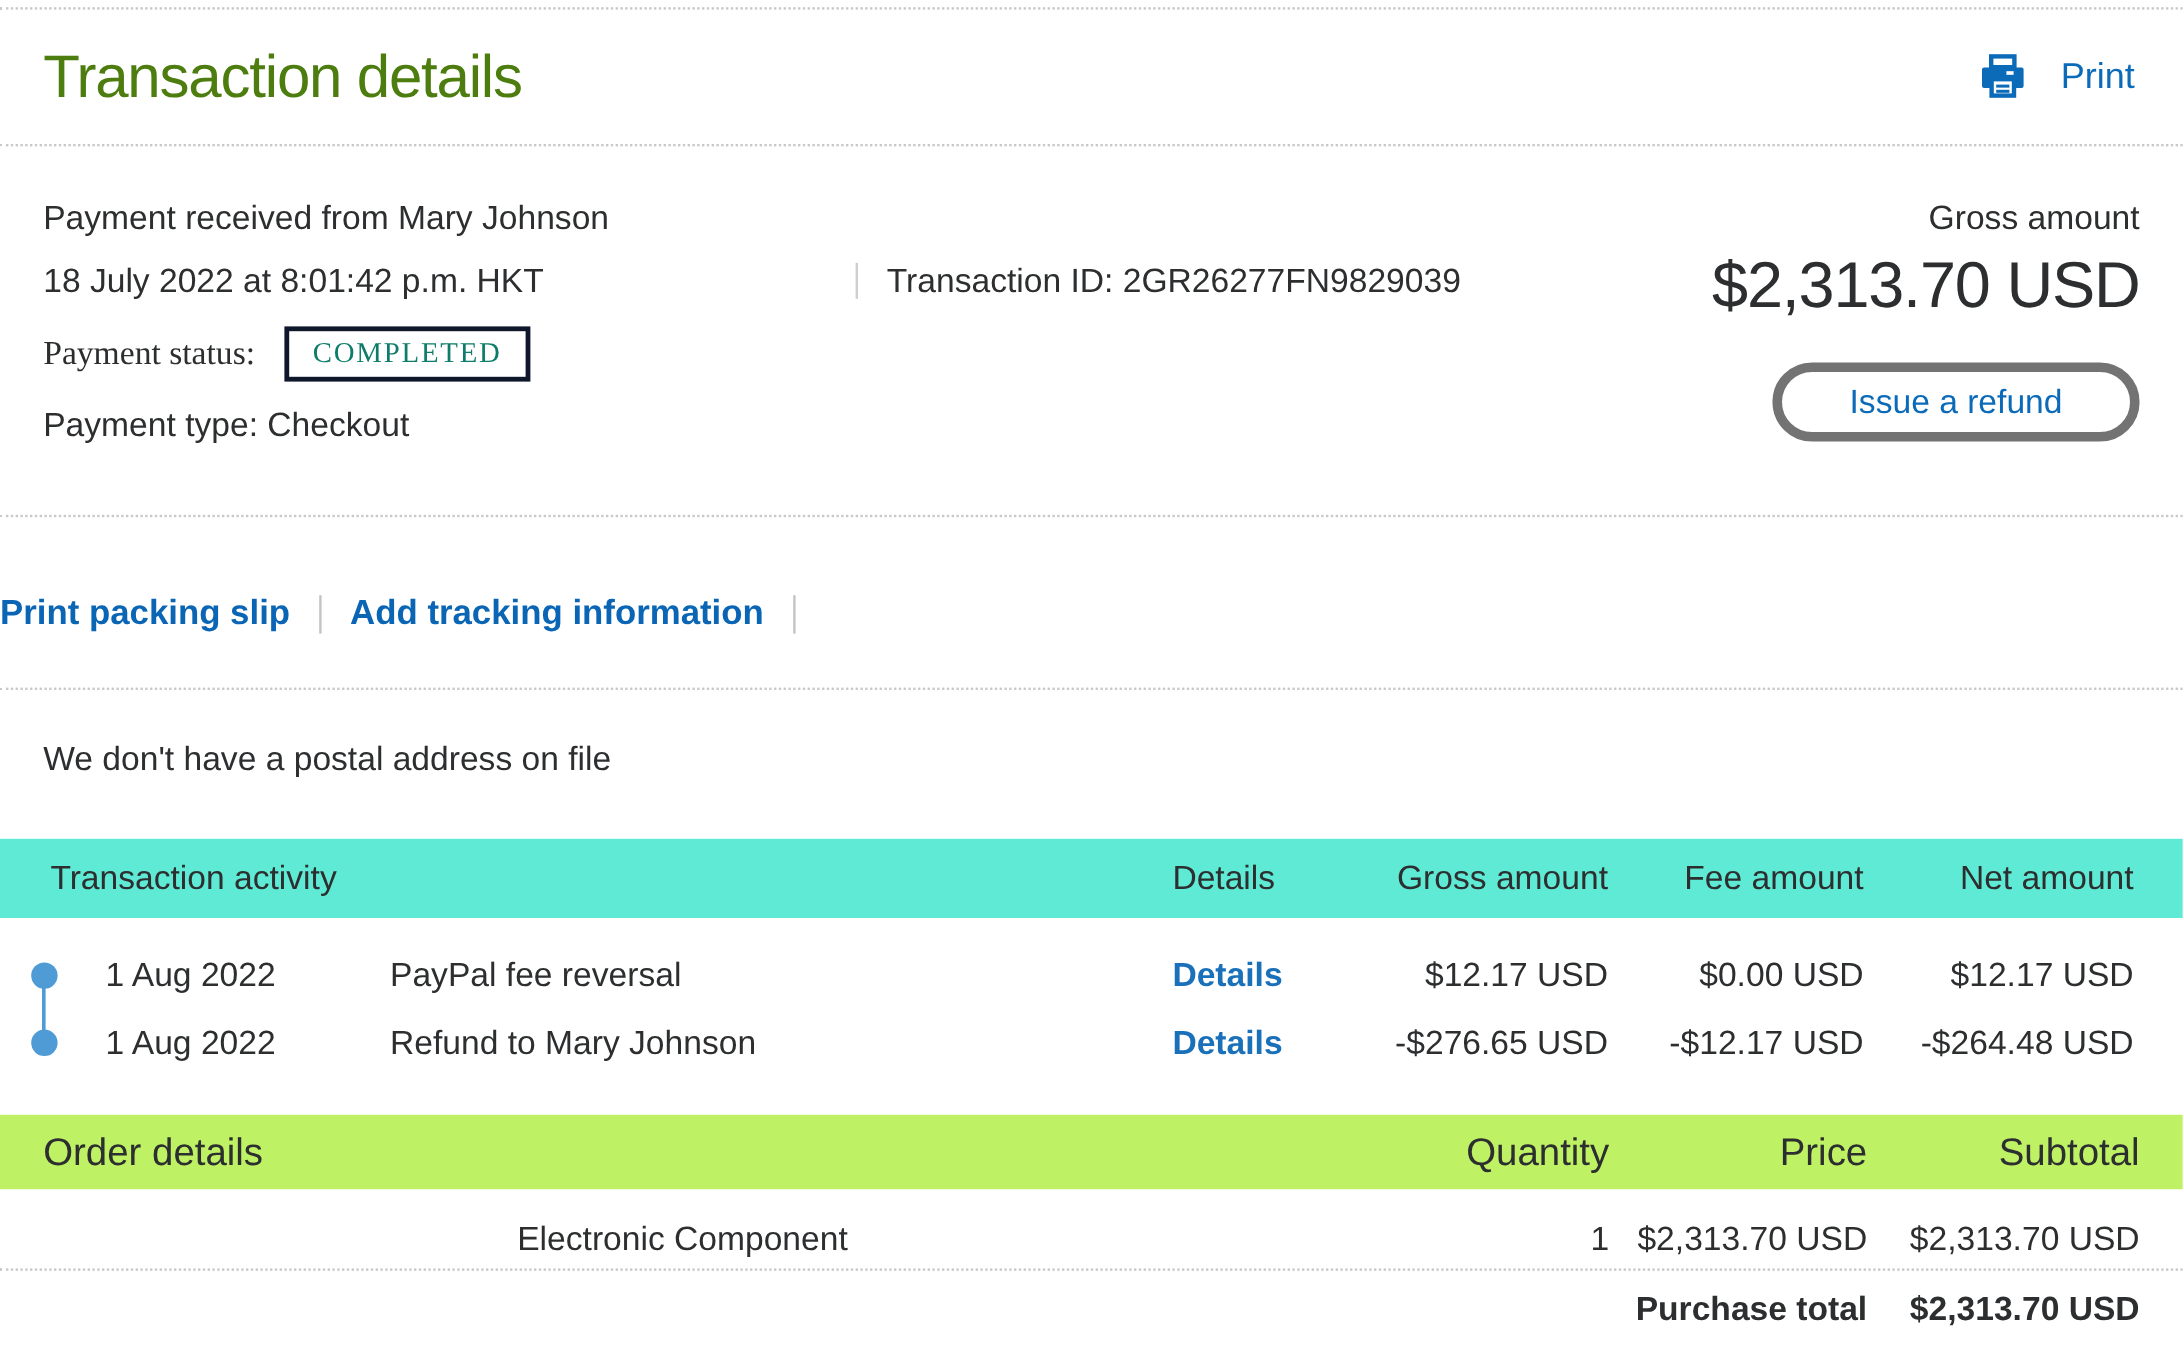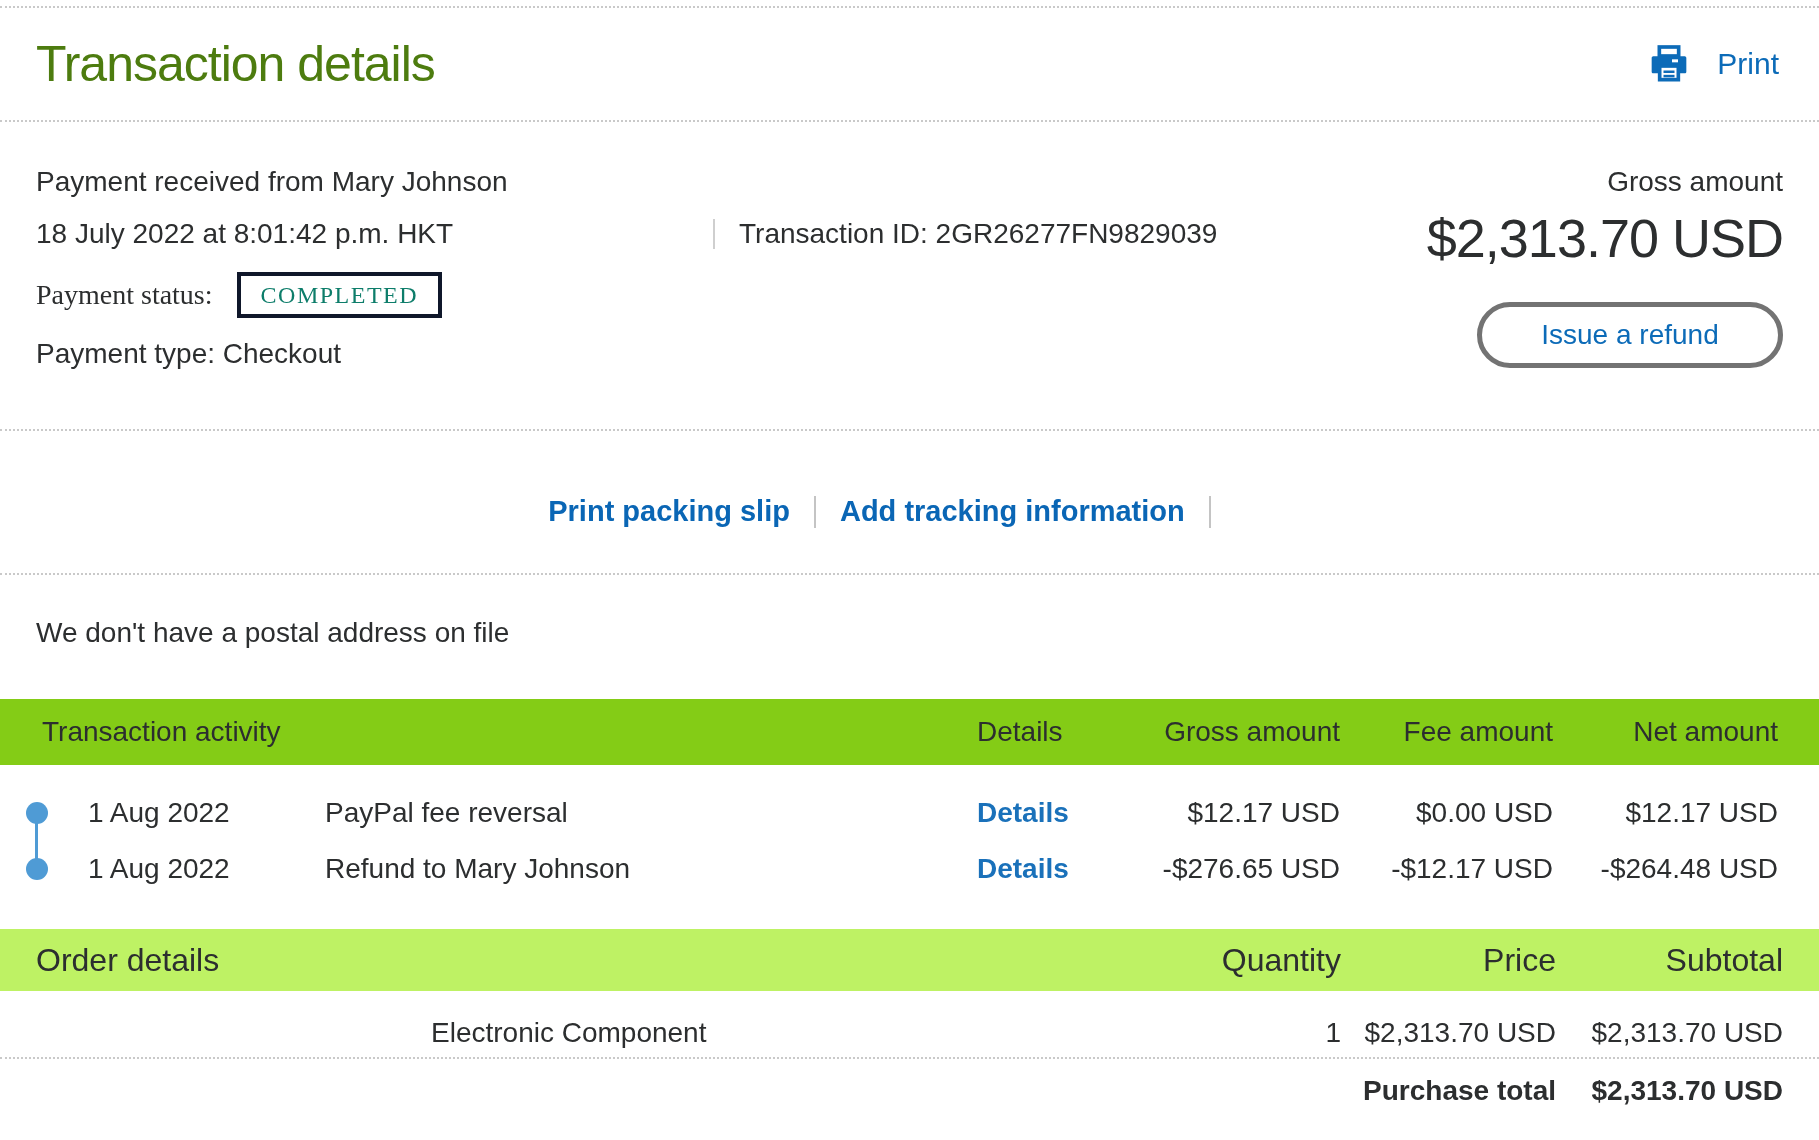--- a/index.html
+++ b/index.html
@@ -23,32 +23,32 @@
   .s-row { font-size:28px; line-height:36px; margin-bottom:16px; }
   .date-row { display:flex; align-items:center; margin-bottom:22px; }
   .date-text { min-width:677px; }
   .vpipe { display:inline-block; width:2px; height:30px; background:#cfcfcf; }
   .txid { margin-left:24px; }
   .status-row { display:flex; align-items:center; margin-bottom:20px; height:42px;font-family:Liberation Serif, serif; }
   .status-badge { margin-left:24px; border:4px solid #0f172a; color:#0d7d6a; font-size:24px; letter-spacing:1.5px; line-height:30px; padding:4px 20px; white-space:nowrap; }
   .summary-right { min-width:470px; text-align:right; }
   .gross-label { font-size:28px; line-height:36px; }
   .gross-amount { font-size:54px; line-height:64px; margin-top:6px; letter-spacing:-1px; white-space:nowrap; }
-  .refund-btn { margin-top:32px; width:306px; height:66px; border:5px solid #737373; border-radius:33px; background:#ffffff; color:#0c6bb8; font-size:28px; font-family:inherit; cursor:pointer; }
+  .refund-btn { margin-top:32px; width:306px; height:66px; border:8px solid #737373; border-radius:33px; background:#ffffff; color:#0c6bb8; font-size:28px; font-family:inherit; cursor:pointer; }
 
   
-  .actions { display:flex; align-items:center; padding:64px 36px 45px 0;justify-content:center; }
+  .actions { display:flex; align-items:center; padding:64px 36px 45px 0; }
   .action-link { color:#0a66b5; font-weight:bold; font-size:29px; text-decoration:none; cursor:pointer; }
   .vpipe.tall { height:32px; margin:0 24px; background:#c4c4c4; }
 
   .postal { padding:40px 36px 48px 36px; font-size:28px; line-height:36px; }
 
   
   .a-grid { display:grid; grid-template-columns:88px 237px 652px 100px 263px 213px 225px; padding-right:41px; align-items:center; }
-  .activity-bar { background:#84cc16; height:66px; font-size:28px; }
+  .activity-bar { background:#5eead4; height:66px; font-size:28px; }
   .ab-title { grid-column:1/4; padding-left:42px; }
   .num { text-align:right; white-space:nowrap; }
   .activity-body { position:relative; padding:20px 0 32px 0; }
   .a-row { height:56px; font-size:28px; }
   .tl-line { position:absolute; left:35px; top:48px; width:3px; height:56px; background:#4f9bd5; }
   .tl-dot { display:block; width:22px; height:22px; border-radius:50%; background:#4f9bd5; margin-left:26px; position:relative; z-index:1; }
   .details-link { color:#1a71ba; font-weight:bold; text-decoration:none; cursor:pointer; }
 
   
   .o-grid { display:grid; grid-template-columns:1fr 300px 215px 227px; padding-right:36px; align-items:center; }

